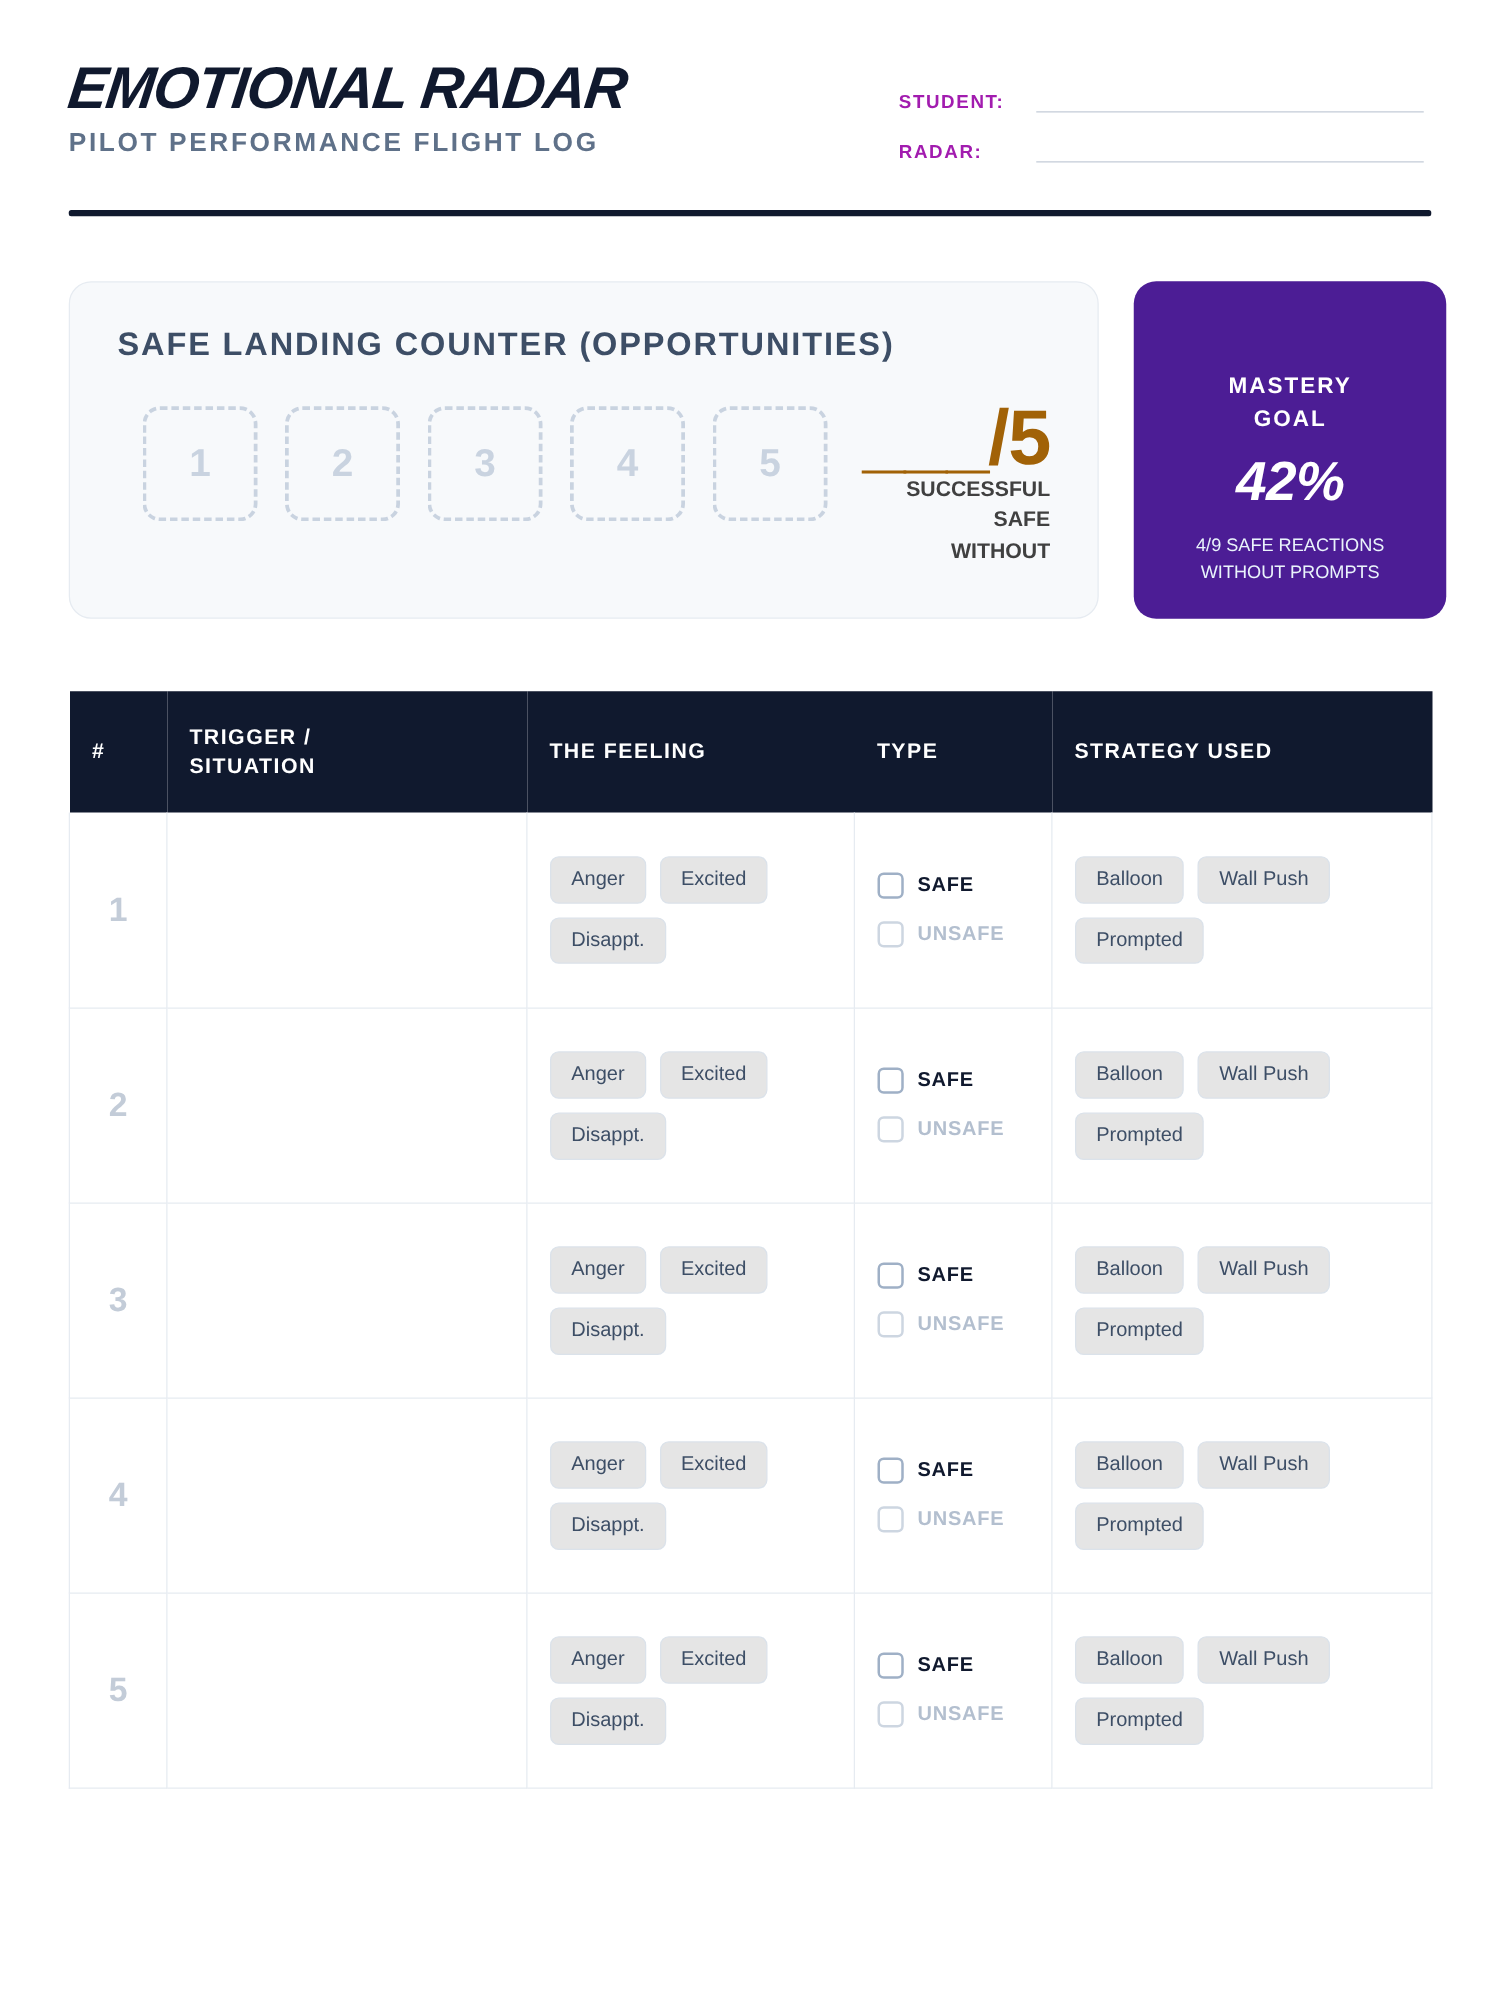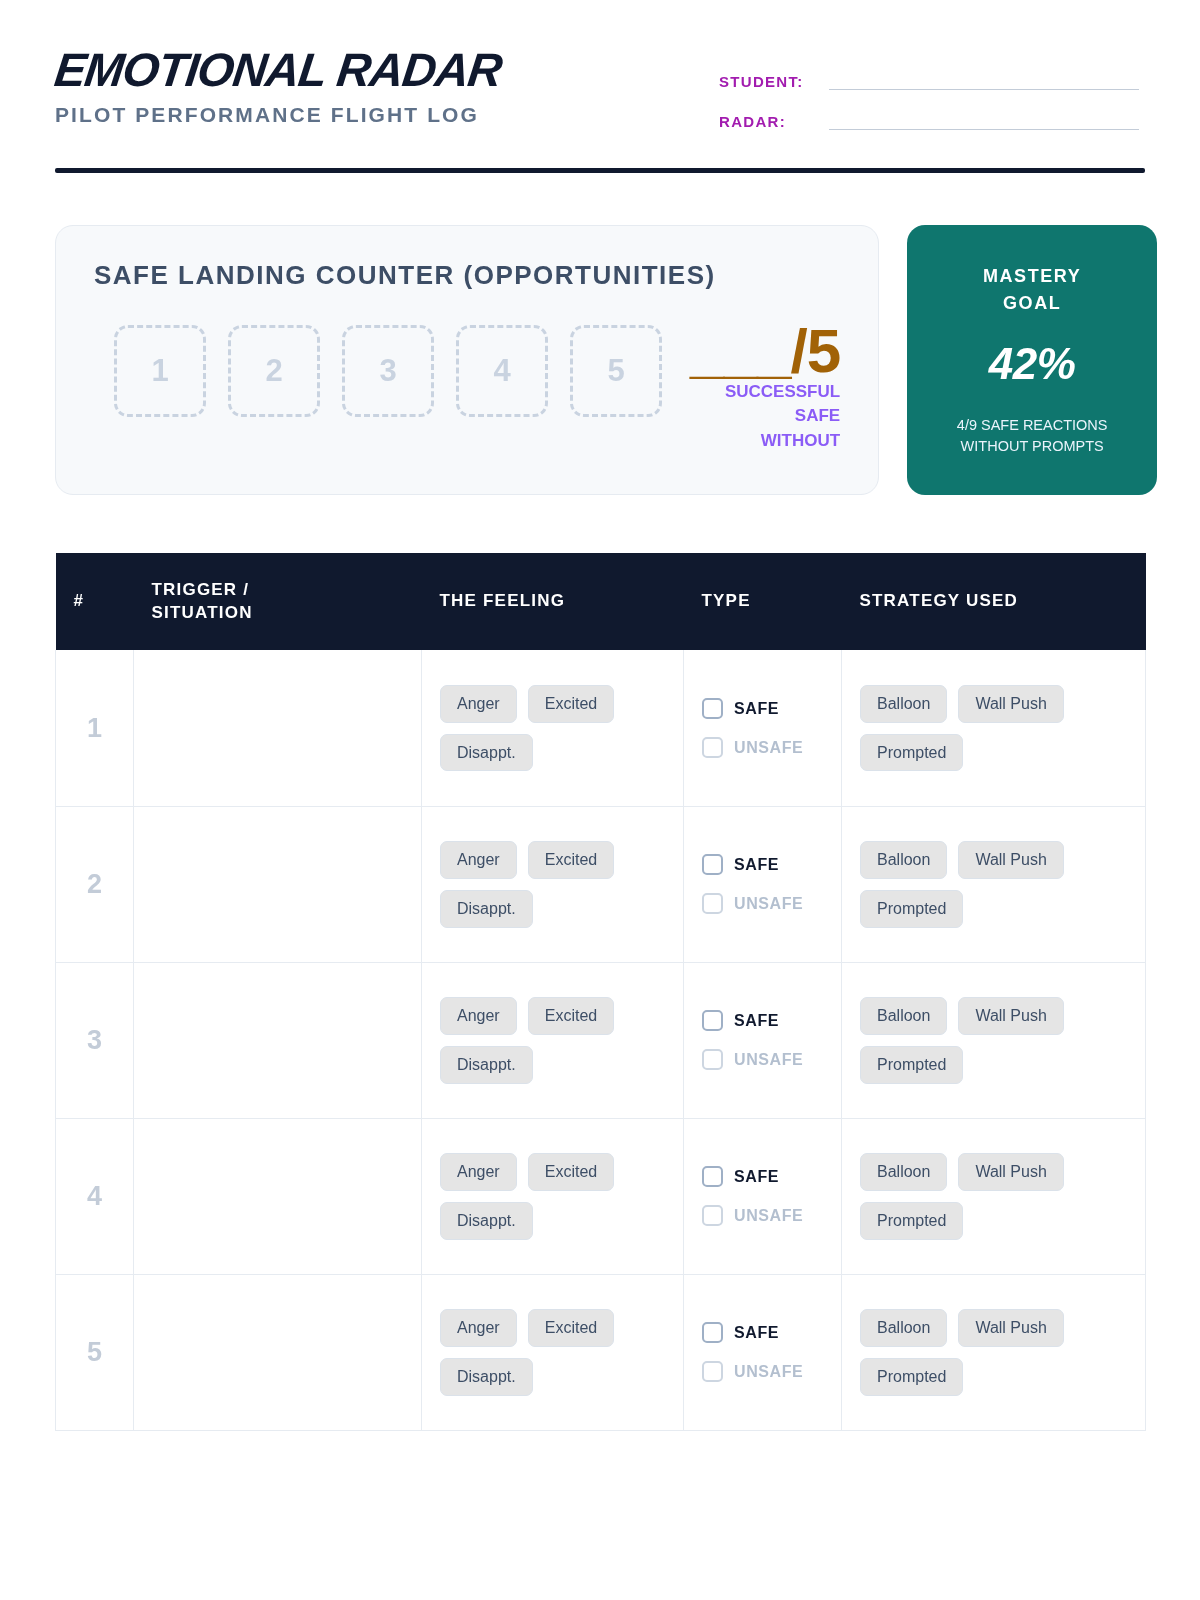--- a/index.html
+++ b/index.html
@@ -123,37 +123,37 @@
   .score-frac {
     font-size: 62px;
     font-weight: bold;
     color: #a16207;
     line-height: 0.85;
     letter-spacing: -1px;
   }
   .score-caption {
     font-size: 17px;
     font-weight: bold;
-    color: #8b5cf6;
+    color: #404040;
     line-height: 1.45;
     text-align: right;
     margin-top: 2px;
   }
 
   .mastery-card {
     width: 250px;
     flex: none;
-    background: #0f766e;
+    background: #4c1d95;
     border-radius: 18px;
     color: #ffffff;
     display: flex;
     flex-direction: column;
     align-items: center;
-    justify-content: space-between;
-    padding: 38px 18px;
+    justify-content: flex-end;
+    padding: 26px 18px;
     text-align: center;
   }
   .mastery-label {
     font-size: 18px;
     font-weight: bold;
     letter-spacing: 1.6px;
     line-height: 1.5;
     margin-bottom: 12px;
   }
   .mastery-pct {

